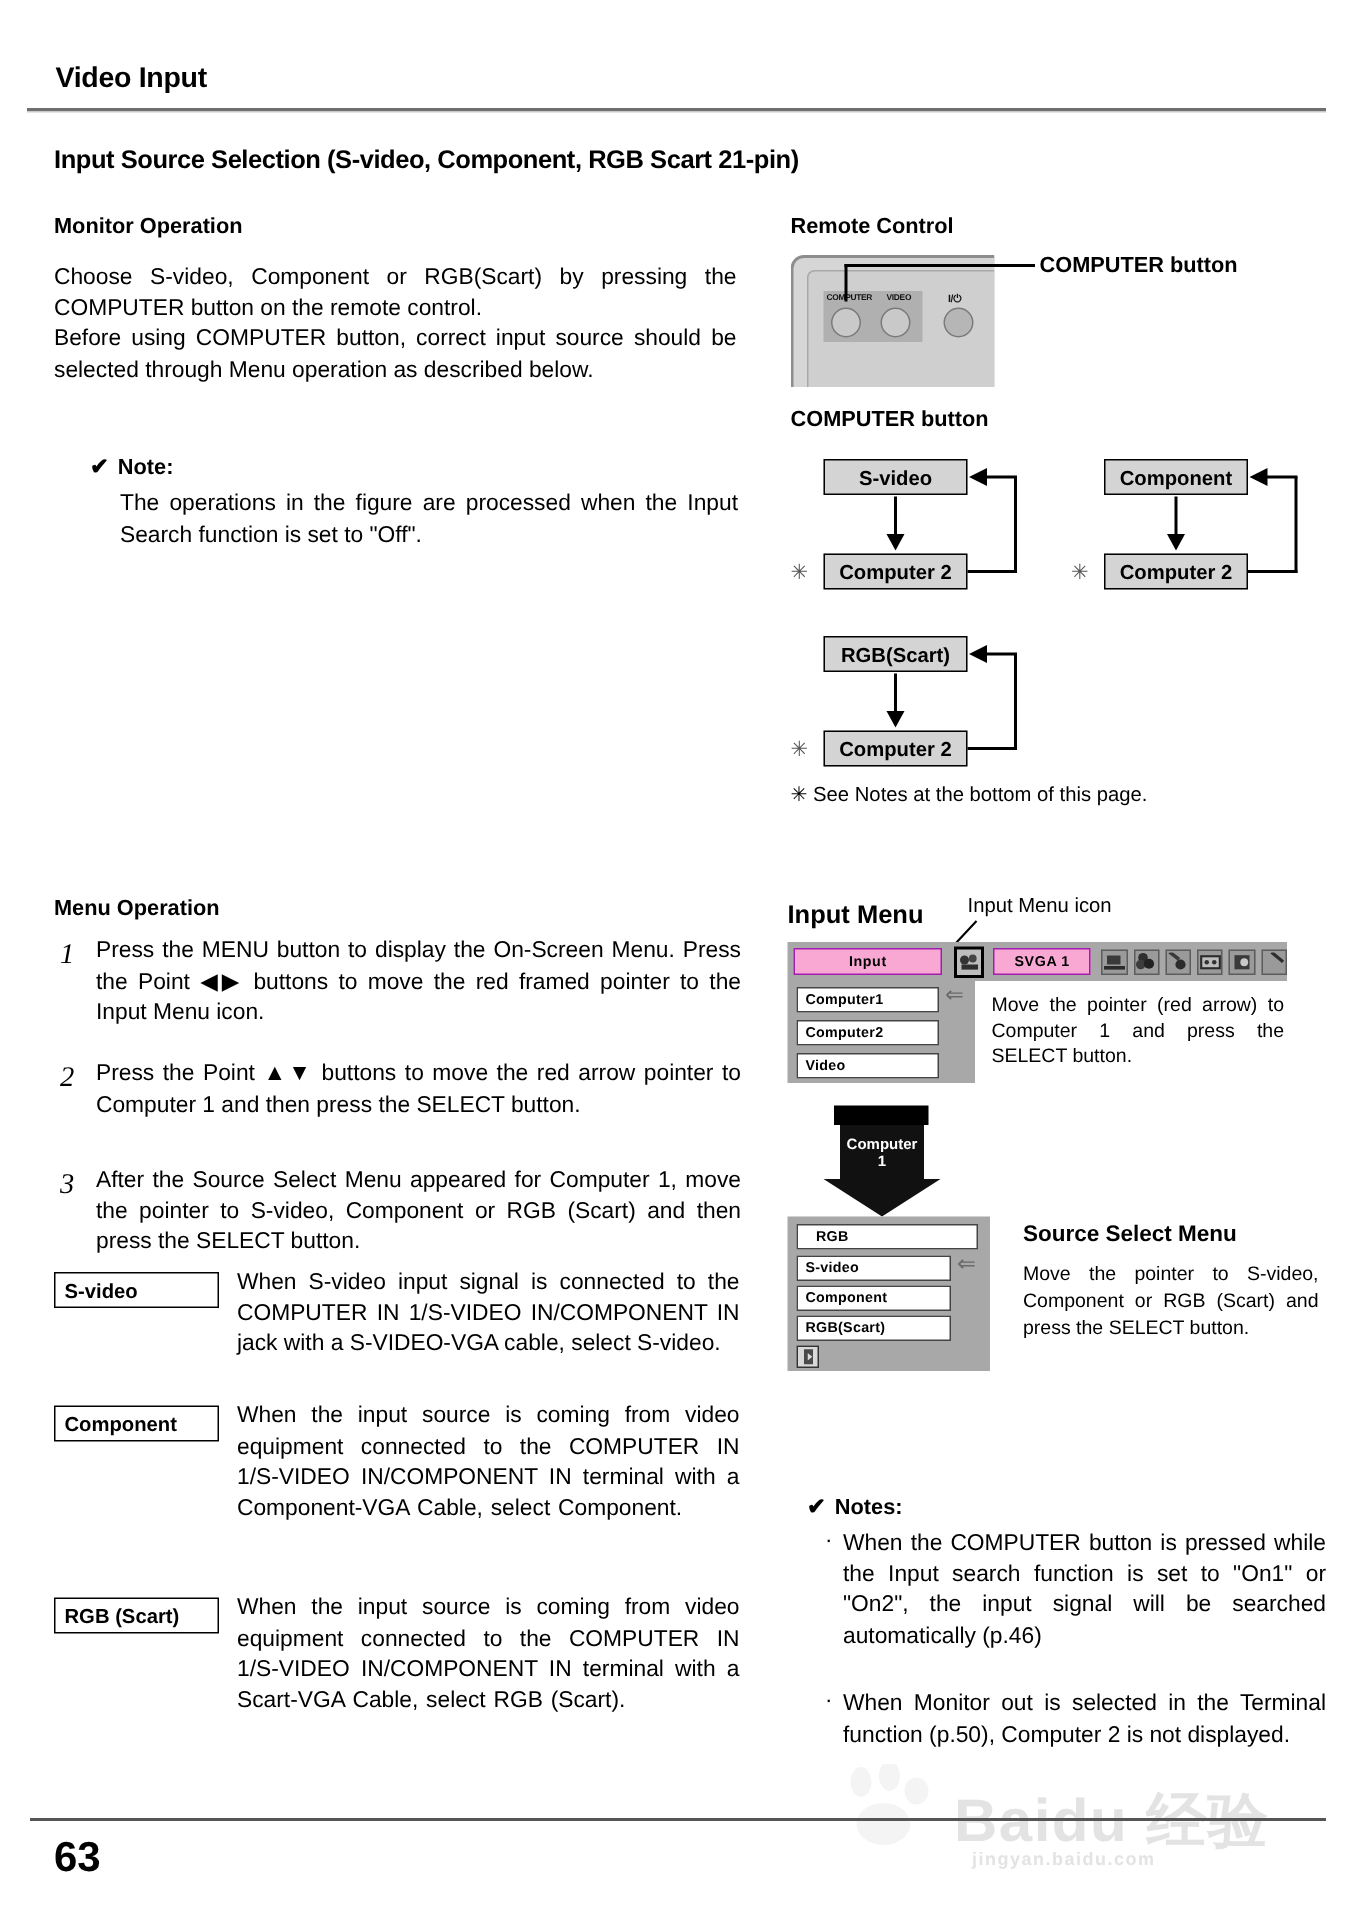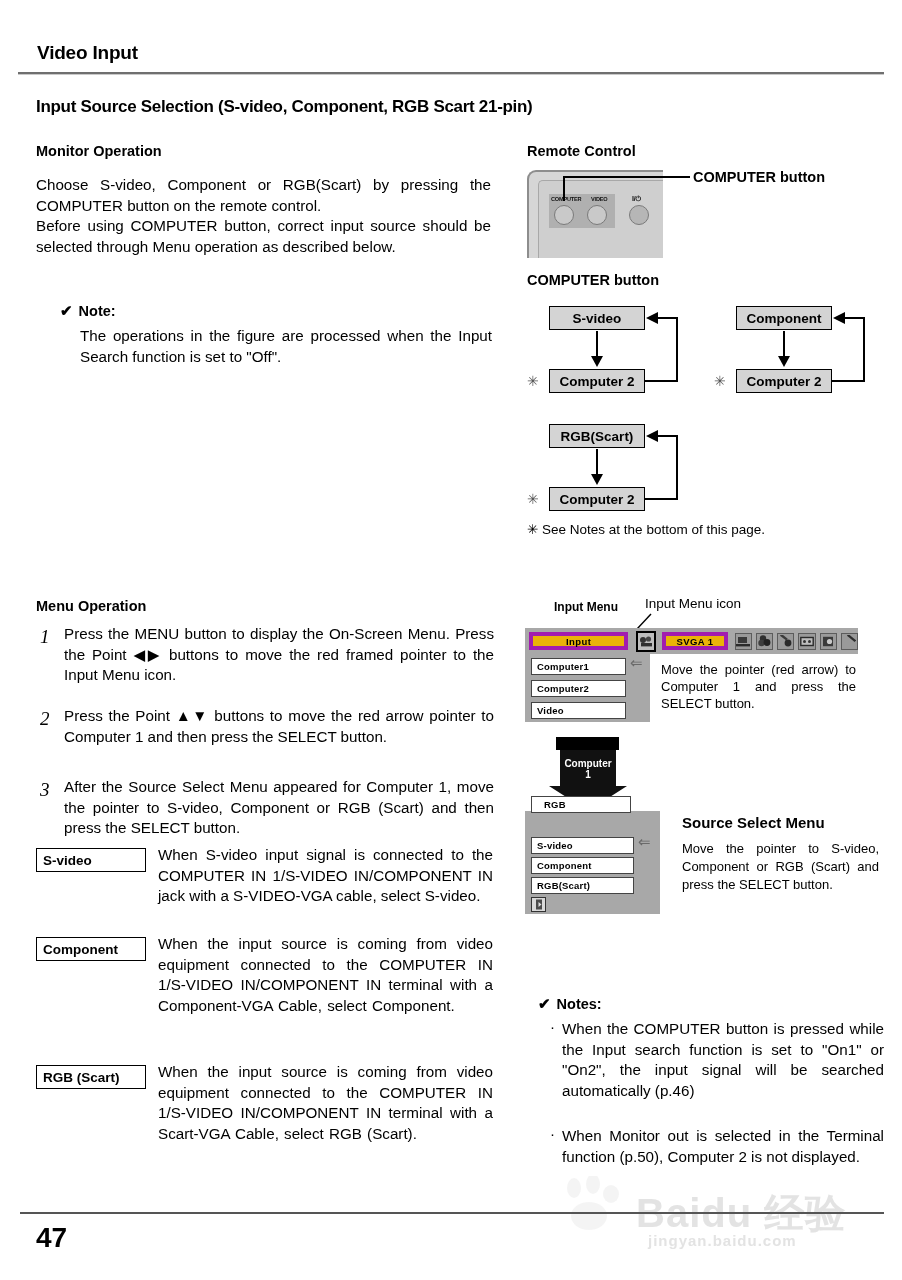--- a/index.html
+++ b/index.html
@@ -104,21 +104,21 @@
     display:flex; align-items:center;
     width:110px;
   }
 
   
   .osd-bar {
     position:absolute; background:#a8a8a8;
     display:flex; align-items:center;
   }
   .osd-field {
-    background:#eab308; border:4px solid #a21caf;
+    background:#f9a8d4; border:1px solid #a21caf;
     font-size:9.5px; font-weight:bold;
     display:flex; align-items:center; justify-content:center;
     letter-spacing:0.4px;
   }
   .osd-icon {
     background:#9a9a9a; border:1px solid #5c5c5c;
     display:flex; align-items:center; justify-content:center;
     font-size:9px;
   }
   .osd-icon.sel { border:2px solid #000; background:#bdbdbd; }
@@ -153,21 +153,21 @@
     position:absolute; left:36px; top:1222px;
     font-size:28px; font-weight:bold;
   }
 
   
   .wm {
     position:absolute; color:#e3e3e3; font-weight:bold;
     pointer-events:none; user-select:none;
   }
   .wm1 { left:636px; top:1186px; font-size:40px; letter-spacing:1px; }
-  .wm2 { left:648px; top:1232px; font-size:15px; letter-spacing:1px; }
+  .wm2 { left:648px; top:1232px; font-size:12px; letter-spacing:1px; }
   .wm-paw {
     position:absolute; left:560px; top:1176px; width:62px; height:56px;
     opacity:.55;
   }
   .sub-small { font-size:13px; line-height:17px; }
 </style>
 </head>
 <body>
 
 <div class="page">
@@ -262,21 +262,21 @@
 
   <div class="termbox" style="left:36px; top:848px;">S-video</div>
   <div class="body-text" style="left:158px; top:845px; width:335px;">When S-video input signal is connected to the COMPUTER IN 1/S-VIDEO IN/COMPONENT IN jack with a S-VIDEO-VGA cable, select S-video.</div>
 
   <div class="termbox" style="left:36px; top:937px;">Component</div>
   <div class="body-text" style="left:158px; top:934px; width:335px; text-align:justify; word-spacing:1px;">When the input source is coming from video equipment connected to the COMPUTER IN 1/S-VIDEO IN/COMPONENT IN terminal with a Component-VGA Cable, select Component.</div>
 
   <div class="termbox" style="left:36px; top:1065px;">RGB (Scart)</div>
   <div class="body-text" style="left:158px; top:1062px; width:335px; text-align:justify; word-spacing:1px;">When the input source is coming from video equipment connected to the COMPUTER IN 1/S-VIDEO IN/COMPONENT IN terminal with a Scart-VGA Cable, select RGB (Scart).</div>
 
-  <div class="h2" style="left:554px; top:600px; font-size:12px;">Input Menu</div>
+  <div class="h2" style="left:525px; top:600px; font-size:17px;">Input Menu</div>
   <div style="position:absolute; left:645px; top:596px; font-size:13.5px;">Input Menu icon</div>
   <svg style="position:absolute; left:632px; top:613px;" width="22" height="18">
     <line x1="19" y1="1" x2="5" y2="16" stroke="#000" stroke-width="1.4"></line>
   </svg>
 
   <div class="osd-bar" style="left:525px; top:628px; width:333px; height:26px;">
     <div class="osd-field" style="margin-left:4px; width:110px; height:18px;">Input</div>
     <div class="osd-icon sel" style="margin-left:8px; width:22px; height:21px;">
       <svg width="15" height="13" viewBox="0 0 15 13">
         <circle cx="4" cy="5" r="3" fill="#333"></circle>
@@ -335,21 +335,21 @@
   <div class="blackblock" style="left:556px; top:737px; width:63px; height:13px;"></div>
   <svg style="position:absolute; left:548px; top:750px;" width="80" height="62">
     <polygon points="12,0 68,0 68,36 79,36 40,61 1,36 12,36" fill="#111"></polygon>
   </svg>
   <div class="bigarrow-label" style="left:548px; top:758px; width:80px;">
     <span>Computer</span><br>
     <span>1</span>
   </div>
 
   <div class="osd-panel" style="left:525px; top:811px; width:135px; height:103px;"></div>
-  <div class="osd-item" style="left:531px; top:796px; width:100px; height:17px;padding-left:12px;">RGB</div>
+  <div class="osd-item" style="left:531px; top:816px; width:121px; height:17px;padding-left:12px;">RGB</div>
   <div class="osd-item" style="left:531px; top:837px; width:103px; height:17px;">S-video</div>
   <div class="osd-item" style="left:531px; top:857px; width:103px; height:17px;">Component</div>
   <div class="osd-item" style="left:531px; top:877px; width:103px; height:17px;">RGB(Scart)</div>
   <div class="osd-arrow" style="left:638px; top:833px;">⇐</div>
   <div class="exit-icon" style="left:531px; top:897px;">
     <svg width="8" height="11" viewBox="0 0 8 11">
       <rect x="1" y="0.5" width="6" height="10" fill="#4a4a4a"></rect>
       <polygon points="3.5,3 6.5,5.5 3.5,8" fill="#ddd"></polygon>
     </svg>
   </div>
@@ -368,15 +368,15 @@
   <svg class="wm-paw" viewBox="0 0 62 56">
     <ellipse cx="14" cy="12" rx="7" ry="10" fill="#ececec"></ellipse>
     <ellipse cx="33" cy="8" rx="7" ry="10" fill="#ececec"></ellipse>
     <ellipse cx="51" cy="18" rx="8" ry="9" fill="#ececec"></ellipse>
     <ellipse cx="29" cy="40" rx="18" ry="14" fill="#ececec"></ellipse>
   </svg>
   <div class="wm wm1">Baidu 经验</div>
   <div class="wm wm2">jingyan.baidu.com</div>
 
   <div class="foot-rule"></div>
-  <div class="page-no">47</div>
+  <div class="page-no">63</div>
 
 </div>
 
 </body></html>

